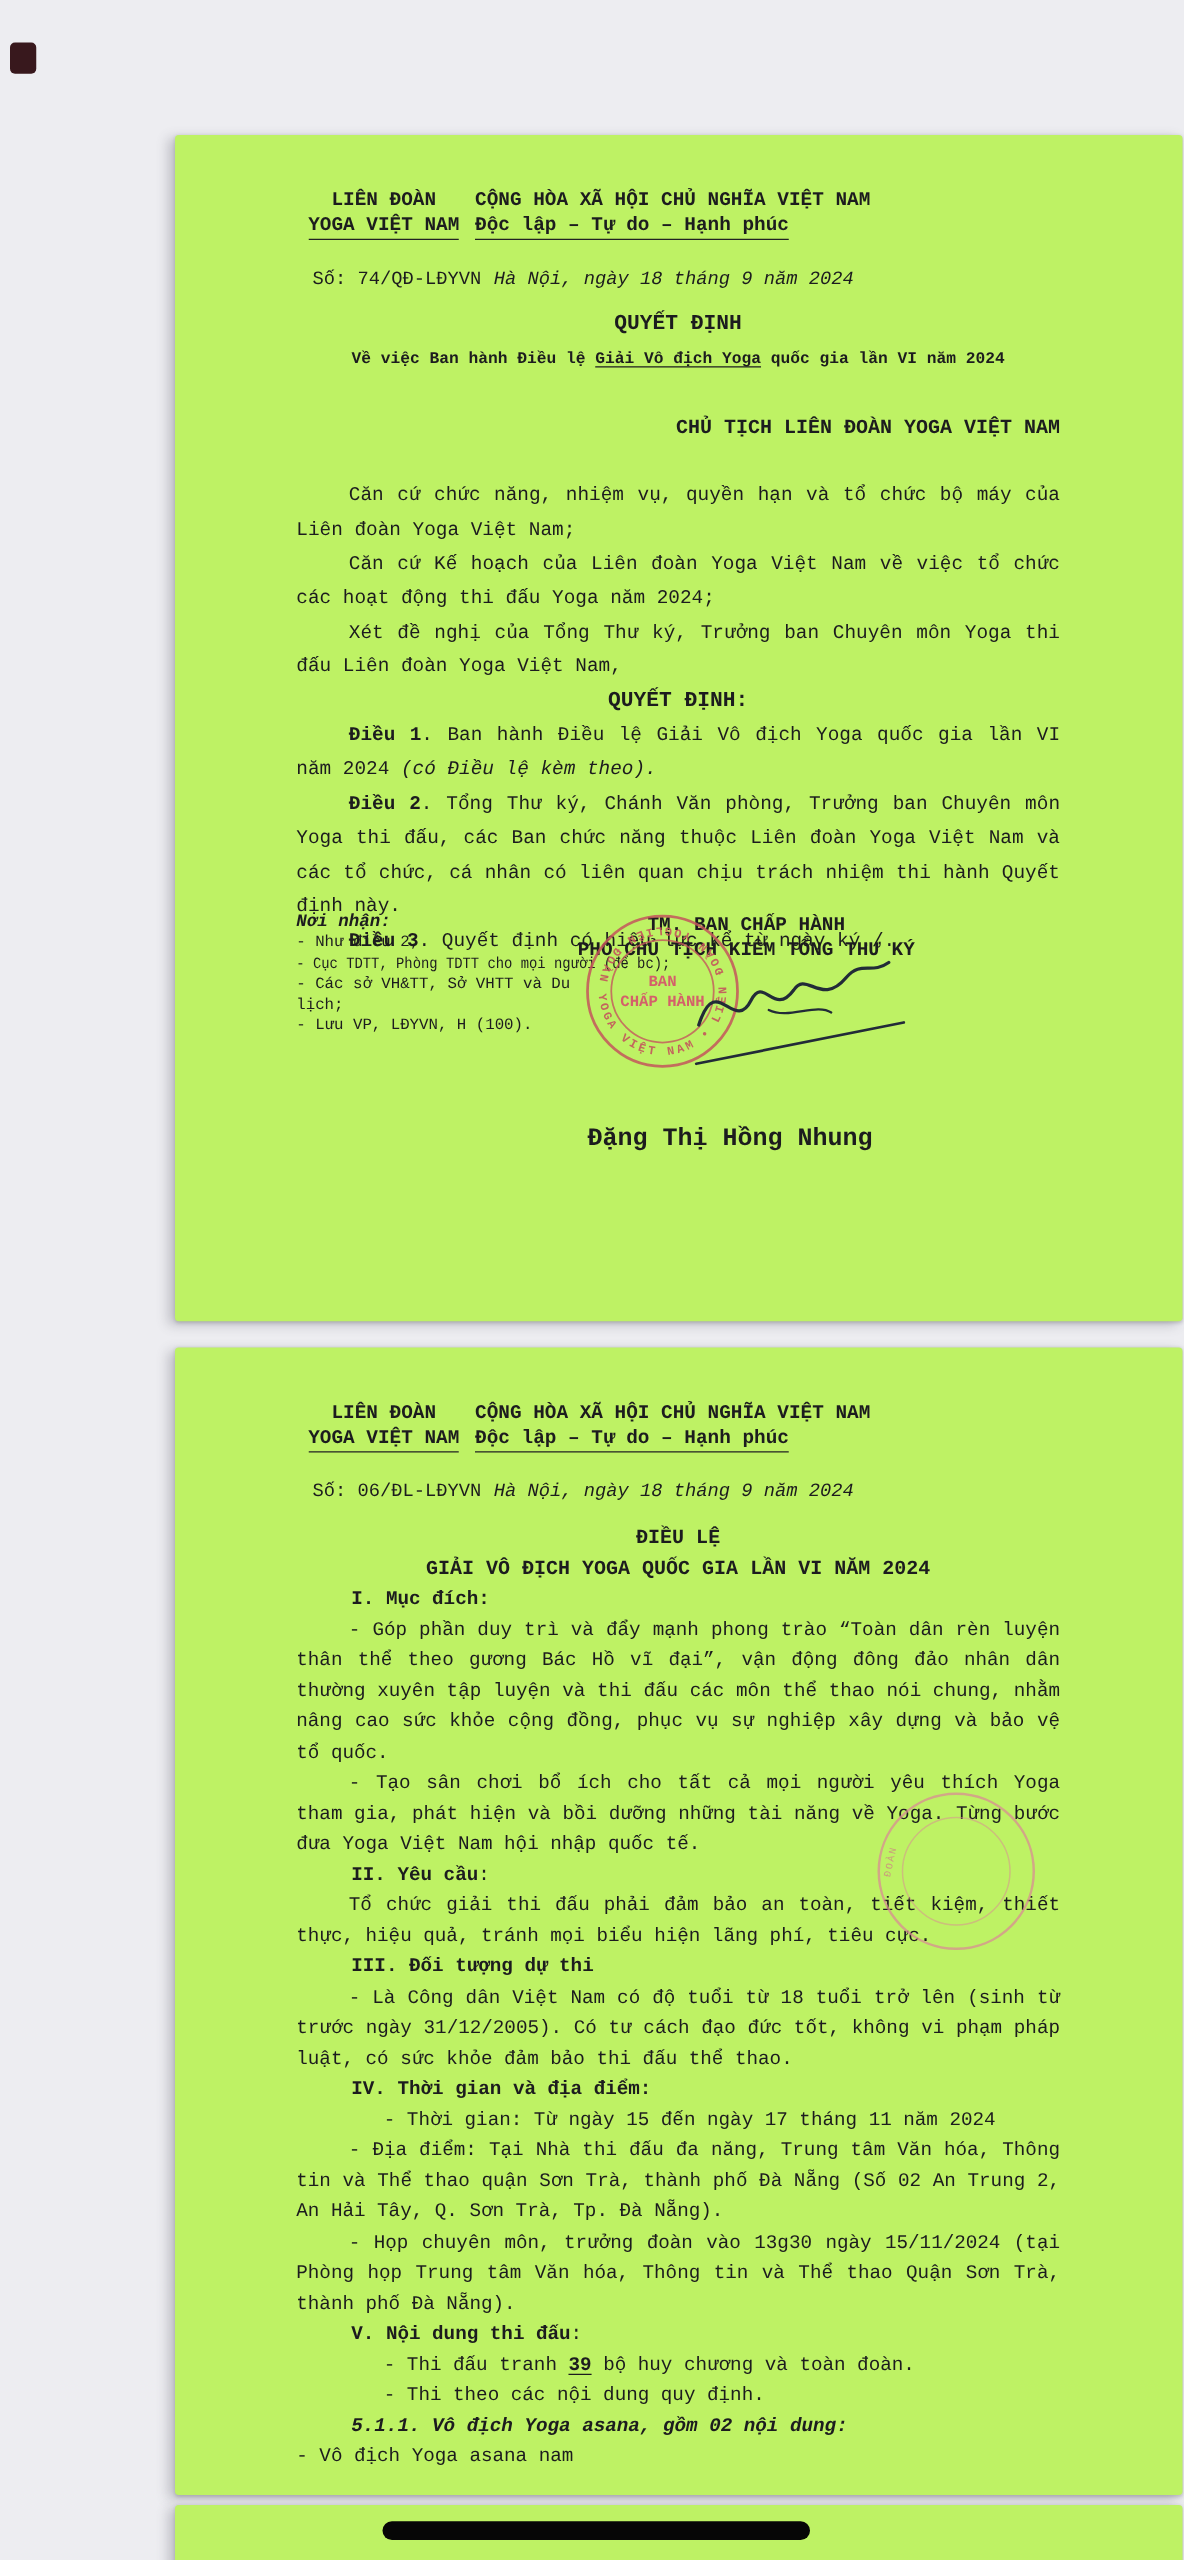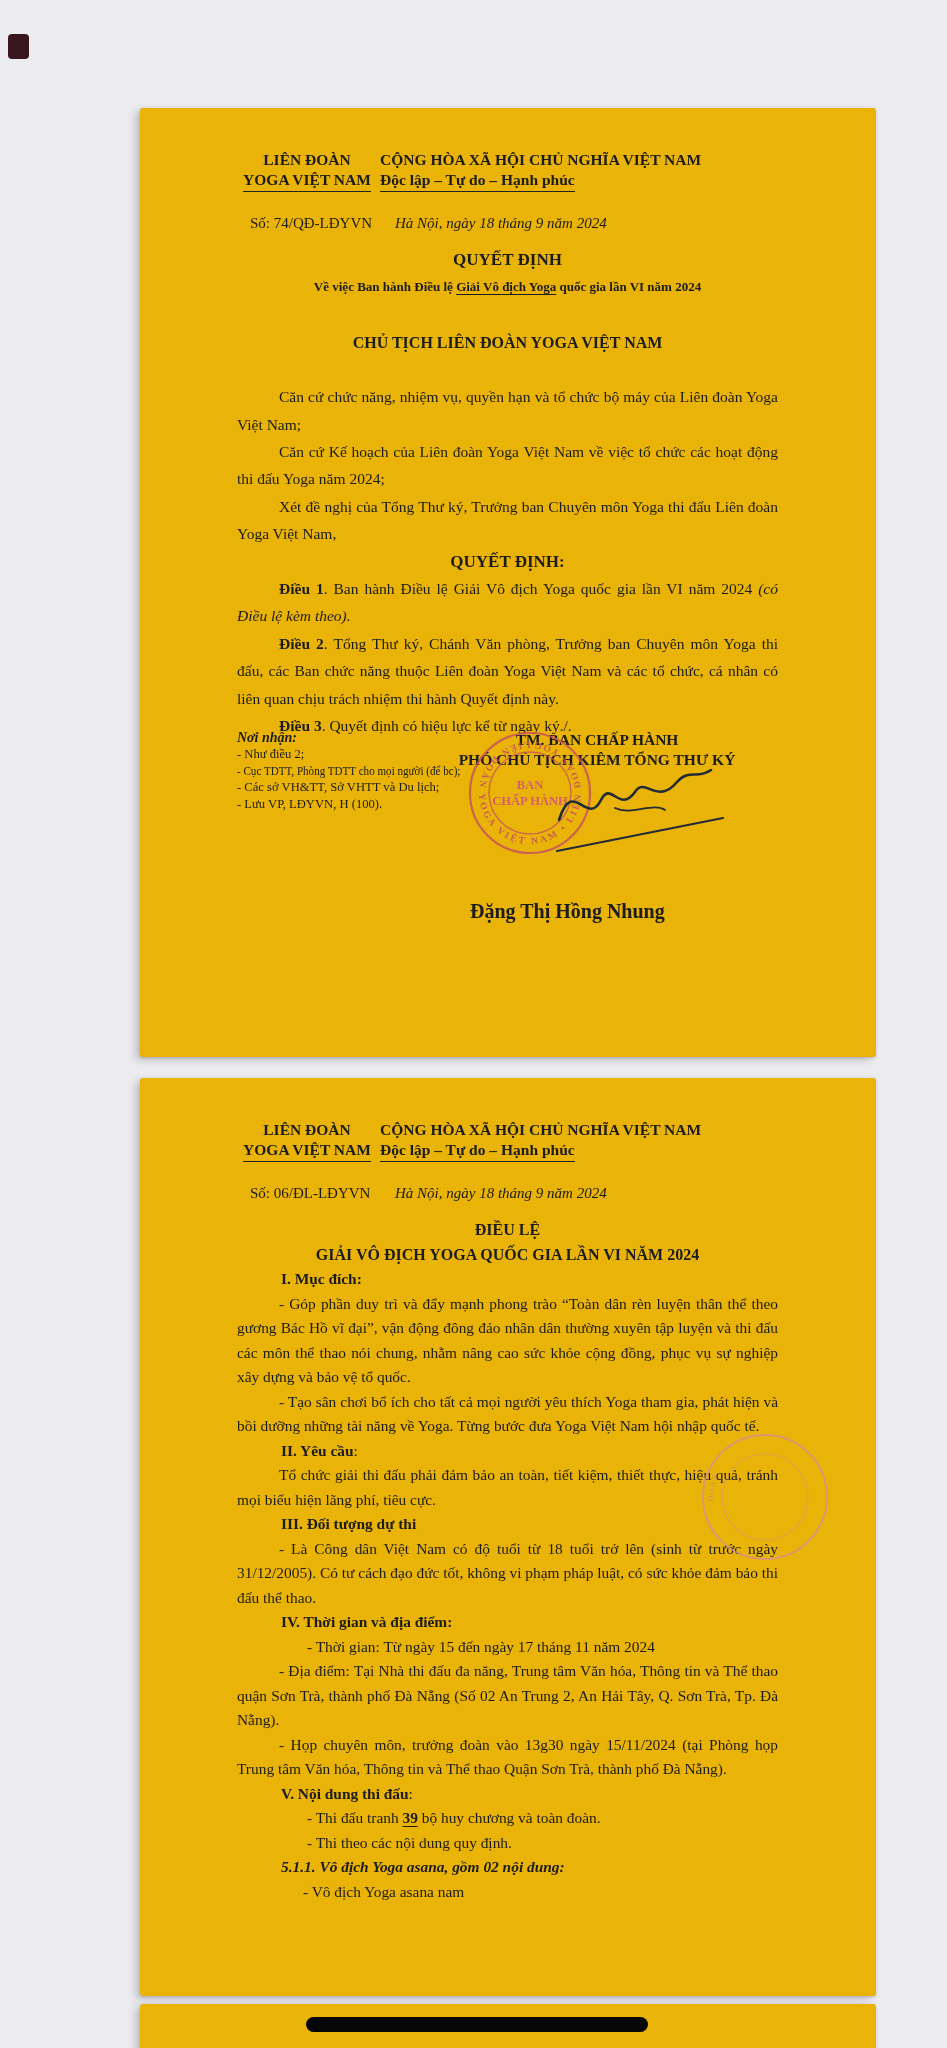--- a/index.html
+++ b/index.html
@@ -1,41 +1,41 @@
 <!DOCTYPE html>
 <html><head>
 <meta charset="utf-8">
 <style>
   html,body{margin:0;padding:0;}
   body{width:947px;height:2048px;position:relative;overflow:hidden;
        background:#ededf1;font-family:"Liberation Serif","DejaVu Serif",serif;color:#1c1c1e;}
   .viewer{position:absolute;inset:0;}
   .corner-frag{position:absolute;left:8px;top:34px;width:21px;height:25px;border-radius:4px;background:#38181d;}
-  .page{position:absolute;left:140px;width:736px;background:#eab308;border-radius:3px;
-        box-shadow:-5px 3px 9px rgba(88,88,104,.30), 0 1px 3px rgba(70,70,85,.25);overflow:hidden;}
+  .page{position:absolute;left:140px;width:806px;background:#bef264;border-radius:3px;
+        box-shadow:-5px 3px 9px rgba(88,88,104,.30), 0 1px 3px rgba(70,70,85,.25);overflow:hidden;font-family:Liberation Mono, monospace;}
   .page1{top:108px;height:949px;}
   .page2{top:1078px;height:918px;}
   .page3{top:2004px;height:60px;}
   .hdr-org{position:absolute;left:57px;top:42px;width:220px;text-align:center;font-weight:bold;font-size:15.5px;line-height:20px;}
   .hdr-nat{position:absolute;left:240px;top:42px;width:350px;text-align:left;font-weight:bold;font-size:15.5px;line-height:20px;}
   .hdr-u{display:inline-block;border-bottom:1.6px solid #222;padding-bottom:1px;}
   .docnum{position:absolute;left:110px;top:107px;font-size:15px;}
   .pldate{position:absolute;left:255px;top:107px;width:320px;text-align:left;font-style:italic;font-size:15px;}
   .body1{position:absolute;left:97px;right:98px;top:138px;font-size:15.5px;line-height:27.4px;}
   .body2{position:absolute;left:97px;right:98px;top:140px;font-size:15.4px;line-height:24.5px;}
   .blk{margin:0;}
   .blk.title{text-align:center;font-weight:bold;font-size:17px;}
   .blk.title2{text-align:center;font-weight:bold;font-size:16px;}
   .blk.subtitle{text-align:center;font-weight:bold;font-size:13px;white-space:nowrap;}
-  .blk.mt1{margin-top:28px;}
+  .blk.mt1{margin-top:28px;text-align:right;}
   .blk.mb1{margin-bottom:27px;}
   .blk.para{text-align:justify;text-indent:42px;}
   .blk.heading{margin-left:44px;}
   .blk.line{margin-left:70px;}
-  .blk.indent2{margin-left:66px;}
+  .blk.indent2{}
   .b{font-weight:bold;} .i{font-style:italic;}
   .u{text-decoration:underline;text-underline-offset:3px;}
   .footer1{position:absolute;left:97px;right:60px;top:622px;}
   .recip{position:absolute;left:0;top:0;width:240px;font-size:12.6px;line-height:16.4px;}
   .recip-title{font-weight:bold;font-style:italic;font-size:14px;}
   .recip .r2{transform:scaleX(.88);transform-origin:left;white-space:nowrap;}
   .signcol{position:absolute;left:200px;top:0;width:320px;text-align:center;font-weight:bold;font-size:15.5px;line-height:20px;}
   .signname{position:absolute;left:233px;top:126px;width:280px;font-weight:bold;font-size:20px;margin-top:44px;}
   .stampsvg{position:absolute;left:218px;top:-12px;width:150px;height:150px;}
   .sigsvg{position:absolute;left:308px;top:28px;width:185px;height:100px;}

